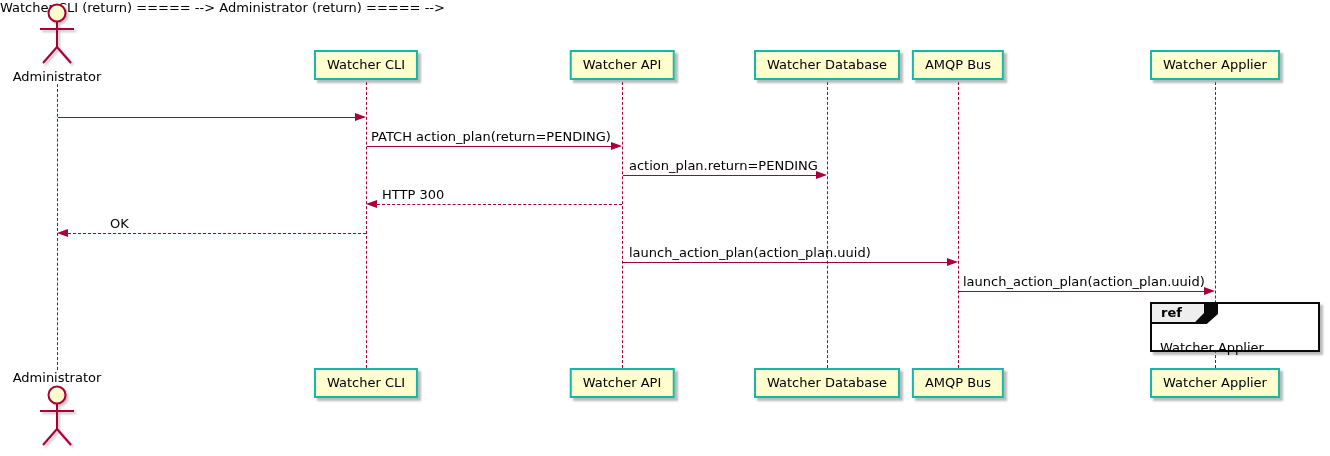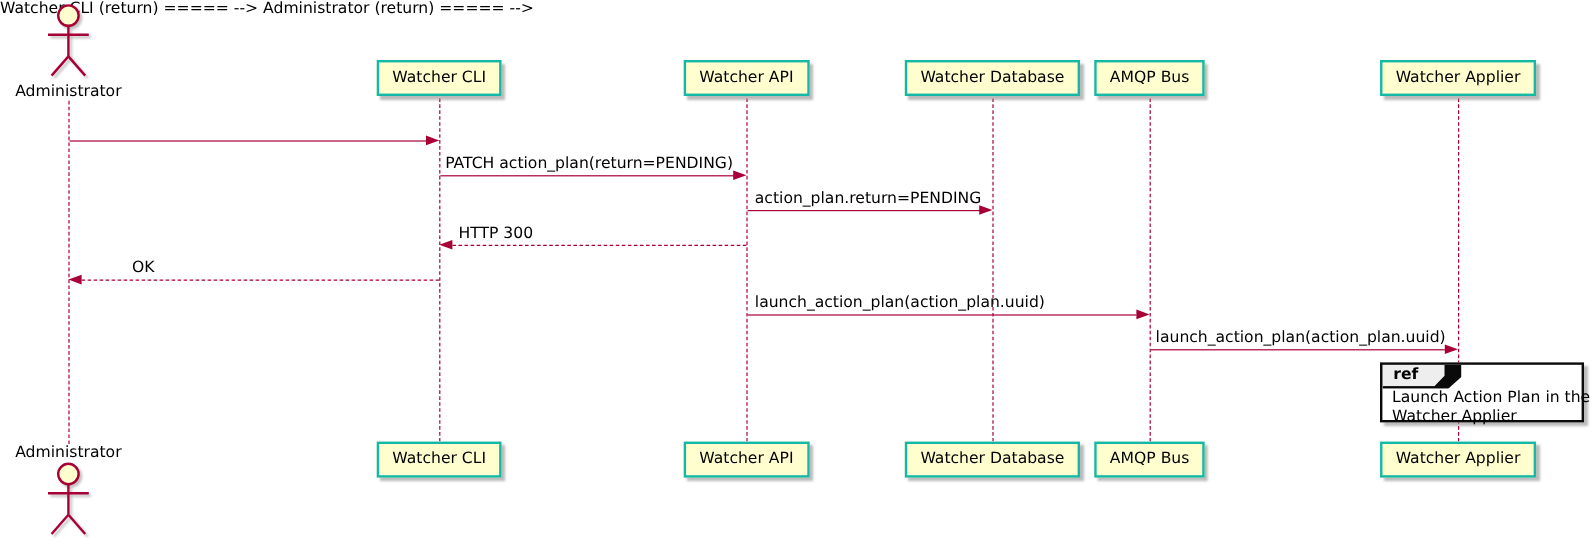--- a/index.html
+++ b/index.html
@@ -114,21 +114,20 @@
   
   <div class="msg-label" style="left:963px;top:274px;">launch_action_plan(action_plan.uuid)</div>
   <div class="msg-line solid" style="left:959px;top:291px;width:245px;"></div>
   <div class="arrowhead right" style="left:1204px;top:287px;"></div>
 
   
   <div class="refbox">
     <div class="ref-tab-outer">
       <div class="ref-tab-inner">ref</div>
     </div>
-    <div class="ref-text" style="top:20px;">Launch Action Plan in the</div>
     <div class="ref-text" style="top:36px;">Watcher Applier</div>
   </div>
 
   
   <div class="pbox bottom" style="left:366px;">Watcher CLI</div>
   <div class="pbox bottom" style="left:622px;">Watcher API</div>
   <div class="pbox bottom" style="left:827px;">Watcher Database</div>
   <div class="pbox bottom" style="left:958px;">AMQP Bus</div>
   <div class="pbox bottom" style="left:1215px;">Watcher Applier</div>
 

